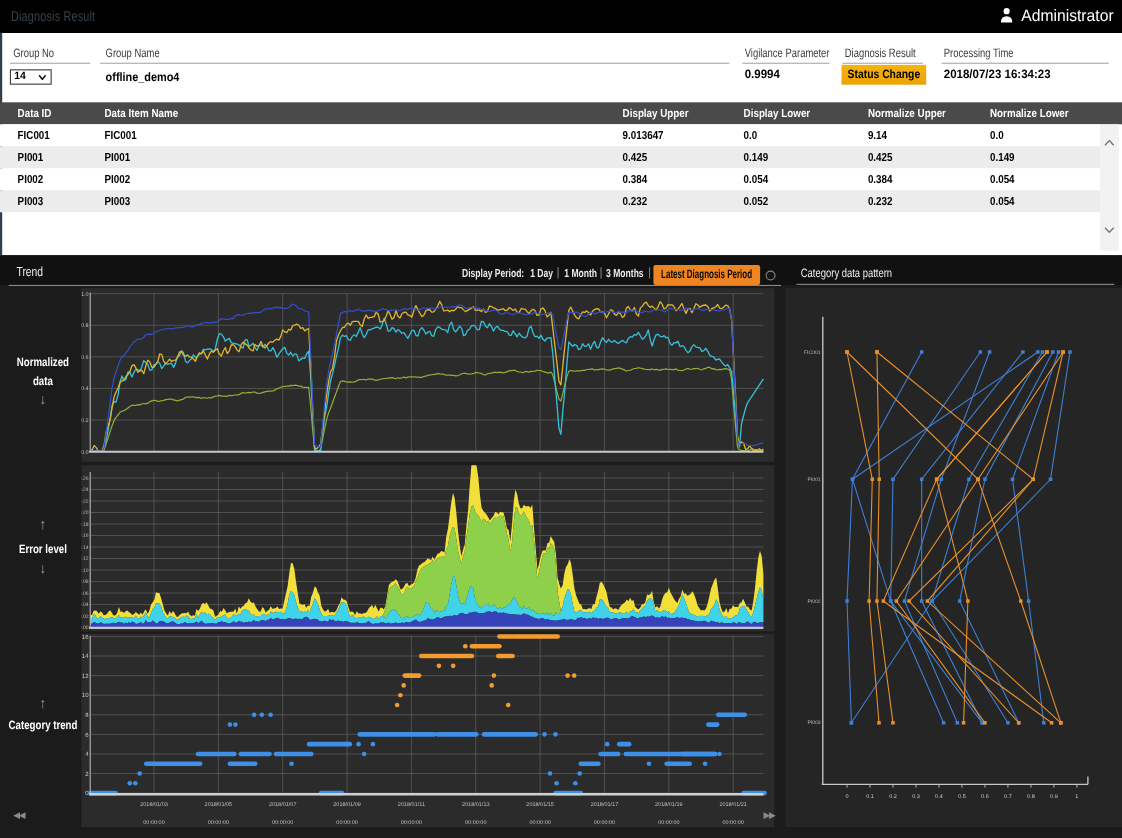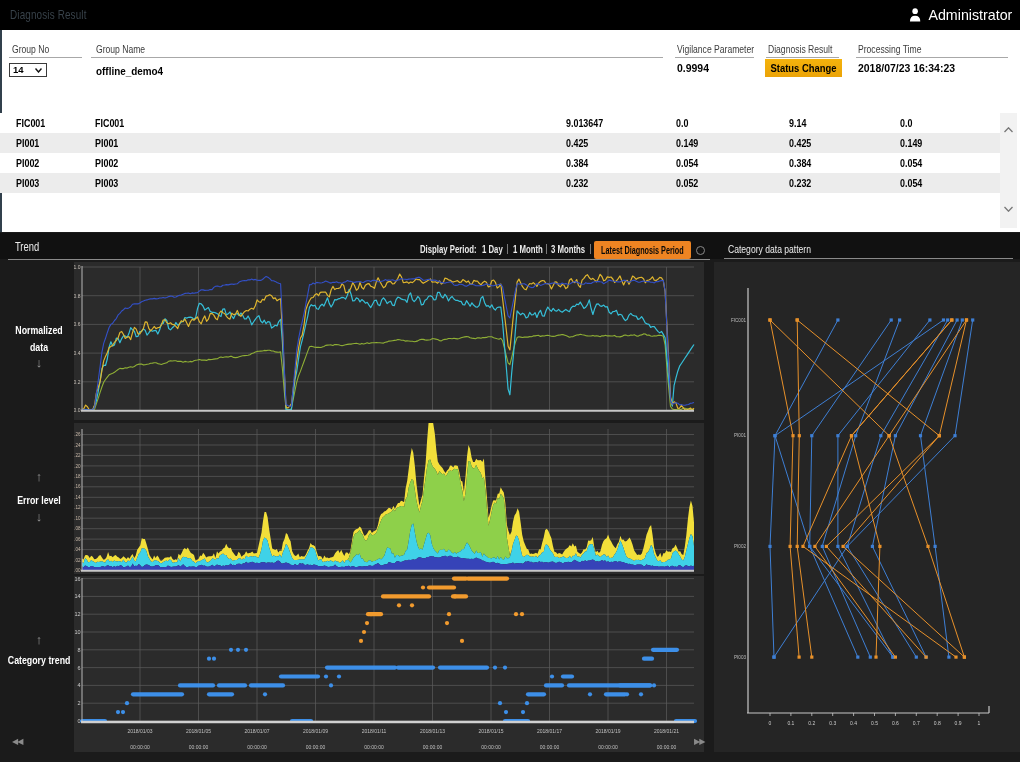--- a/index.html
+++ b/index.html
@@ -63,20 +63,28 @@
   <div class="abs ul" style="left:766px;top:57px;width:73px;"></div>
   <div class="abs ul" style="left:856px;top:57px;width:152px;"></div>
   <div class="abs selbox">14<svg width="7" height="5" viewBox="0 0 7 5" style="position:absolute;right:4px;top:4px;">
         <polyline points="0.5,0.5 3.5,4 6.5,0.5" fill="none" stroke="#111" stroke-width="1.4"></polyline>
       </svg></div>
   <div class="abs val" style="left:96px;top:65px;transform:scaleX(0.90);transform-origin:0 0;">offline_demo4</div>
   <div class="abs val sxv" style="left:677px;top:62px;">0.9994</div>
   <div class="abs badge"><span class="ib" style="transform:scaleX(0.857)">Status Change</span></div>
   <div class="abs val sxv" style="left:858px;top:62px;">2018/07/23 16:34:23</div>
 
+  <div class="abs thead">
+    <span class="th" style="left:16px;">Data ID</span>
+    <span class="th" style="left:95px;">Data Item Name</span>
+    <span class="th" style="left:566px;">Display Upper</span>
+    <span class="th" style="left:676px;">Display Lower</span>
+    <span class="th" style="left:789px;">Normalize Upper</span>
+    <span class="th" style="left:900px;">Normalize Lower</span>
+  </div>
   <div class="abs row" style="top:113px;background:#fff;">
       <span class="td" style="left:16px;">FIC001</span>
       <span class="td" style="left:95px;">FIC001</span>
       <span class="td" style="left:566px;">9.013647</span>
       <span class="td" style="left:676px;">0.0</span>
       <span class="td" style="left:789px;">9.14</span>
       <span class="td" style="left:900px;">0.0</span>
     </div>
   <div class="abs row" style="top:133px;background:#ececec;">
       <span class="td" style="left:16px;">PI001</span>

